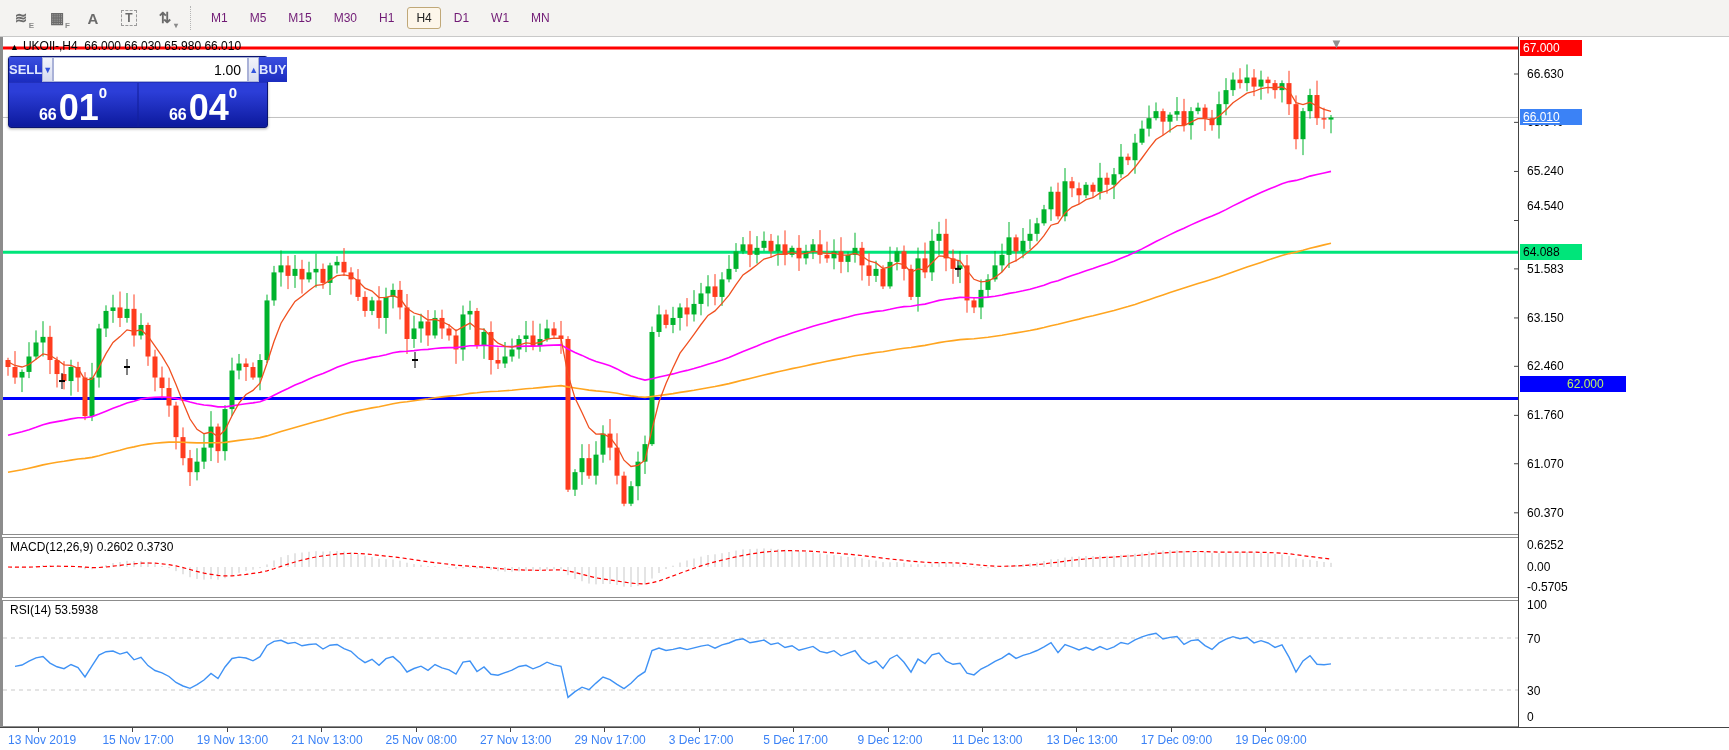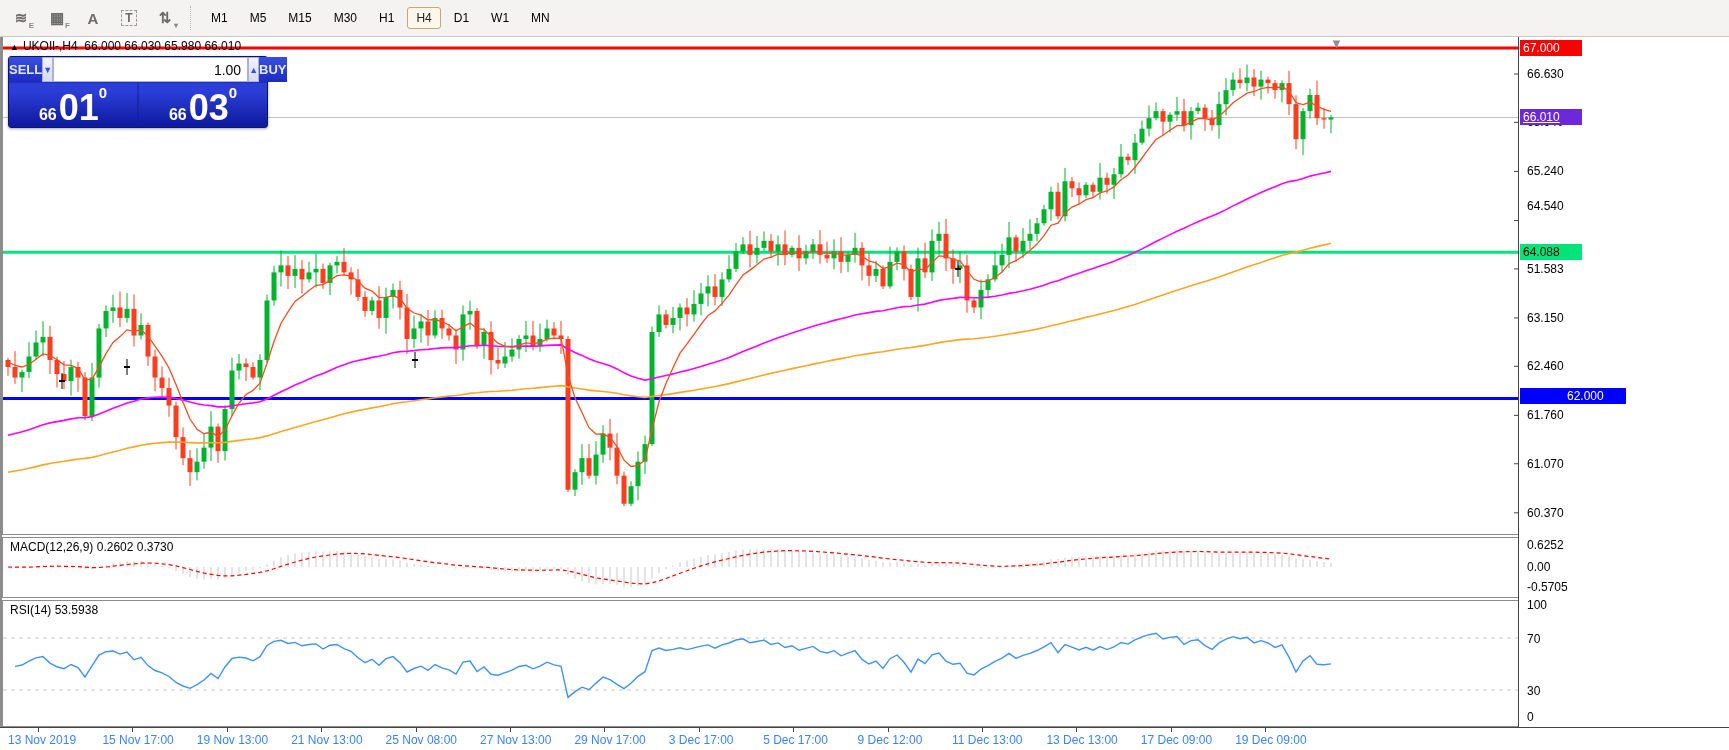--- a/index.html
+++ b/index.html
@@ -6,21 +6,21 @@
     font-family:"Liberation Sans",sans-serif;-webkit-font-smoothing:antialiased;}
   #app{position:relative;width:1729px;height:750px;}
   
   #toolbar{position:absolute;left:0;top:0;width:1729px;height:36px;background:#f4f3f1;
     border-bottom:1px solid #c9c9c9;display:flex;align-items:center;z-index:5;}
   .tb-icon{width:30px;height:26px;margin-left:6px;display:flex;align-items:center;justify-content:center;
     color:#6b6b6b;font-size:15px;font-weight:bold;position:relative;cursor:default;}
   .tb-icon .sub{font-size:8px;position:absolute;right:2px;bottom:1px;color:#8a8a8a;}
   .tb-icon.boxed span.t{border:1px dashed #9a9a9a;padding:0 3px;font-size:12px;}
   .tb-sep{width:1px;height:24px;margin:0 8px 0 10px;border-left:1px dotted #b5b5b5;}
-  .tf-btn{padding:3px 8px;margin:0 2px;font-size:12px;color:#000000;border:1px solid transparent;
+  .tf-btn{padding:3px 8px;margin:0 2px;font-size:12px;color:#701a75;border:1px solid transparent;
     border-radius:3px;cursor:pointer;}
   .tf-btn.selected{background:#fdf6ea;border:1px solid #c0a878;color:#222;}
   
   .panel-frame{position:absolute;background:#fff;border:1px solid #8c8c8c;box-sizing:border-box;z-index:1;}
   #axis-col{position:absolute;left:1518px;top:36px;width:211px;height:691px;background:#fff;
     border-left:1px solid #444;box-sizing:border-box;z-index:2;}
   #overlay-svg{position:absolute;left:0;top:0;z-index:2;}
   .px-tick{position:absolute;left:8px;font-size:12px;color:#000;z-index:2;}
   .px-badge{position:absolute;left:1px;width:56px;font-size:12px;text-align:left;padding:1px 3px;z-index:3;}
   #left-edge{position:absolute;left:0;top:36px;width:2px;height:691px;background:#8c8c8c;z-index:3;}
@@ -92,23 +92,23 @@
       <div class="px-tick" style="top: 79.369px;">65.940</div>
       <div class="px-tick" style="top: 128.439px;">65.240</div>
       <div class="px-tick" style="top: 163px;">64.540</div>
       <div class="px-tick" style="top: 225.878px;">51.583</div>
       <div class="px-tick" style="top: 274.948px;">63.150</div>
       <div class="px-tick" style="top: 323.317px;">62.460</div>
       <div class="px-tick" style="top: 372.387px;">61.760</div>
       <div class="px-tick" style="top: 420.756px;">61.070</div>
       <div class="px-tick" style="top: 469.826px;">60.370</div>
       <div class="px-badge" style="top: 4.063px; background: rgb(255, 0, 0); color: rgb(255, 255, 255);">67.000</div>
-      <div class="px-badge" style="top: 73.462px; background: #6d28d9; color: rgb(255, 255, 255); text-decoration: underline;">66.010</div>
+      <div class="px-badge" style="top: 73.462px; background: #3b82f6; color: rgb(255, 255, 255); text-decoration: underline;">66.010</div>
       <div class="px-badge" style="top: 208.194px; background: rgb(0, 229, 122); color: rgb(0, 0, 0);">64.088</div>
-      <div class="px-badge" style="top: 352px; background: rgb(0, 0, 255); color: #ffffff; padding-left: 47px;">62.000</div>
+      <div class="px-badge" style="top: 340px; background: rgb(0, 0, 255); color: #bef264; padding-left: 47px;">62.000</div>
       <div class="px-tick" style="top: 501.993px;">0.6252</div>
       <div class="px-tick" style="top: 524px;">0.00</div>
       <div class="px-tick" style="top: 544.082px;">-0.5705</div>
       <div class="px-tick" style="top: 562px;">100</div>
       <div class="px-tick" style="top: 596px;">70</div>
       <div class="px-tick" style="top: 648px;">30</div>
       <div class="px-tick" style="top: 674px;">0</div>
     </div>
   <div id="left-edge"></div>
 
@@ -744,21 +744,21 @@
       <div class="tp-btn">BUY</div>
     </div>
     <div id="tp-bottomrow">
       <div class="tp-tile">
         <span class="tp-small">66</span>
         <span class="tp-big">01</span>
         <span class="tp-sup">0</span>
       </div>
       <div class="tp-tile">
         <span class="tp-small">66</span>
-        <span class="tp-big">03</span>
+        <span class="tp-big">04</span>
         <span class="tp-sup">0</span>
       </div>
     </div>
   </div>
 
   <div class="ind-label" style="left:10px;top:540px;">
     <span>MACD(12,26,9)</span> <span>0.2602 0.3730</span>
   </div>
   <div class="ind-label" style="left:10px;top:603px;">
     <span>RSI(14)</span> <span>53.5938</span>

